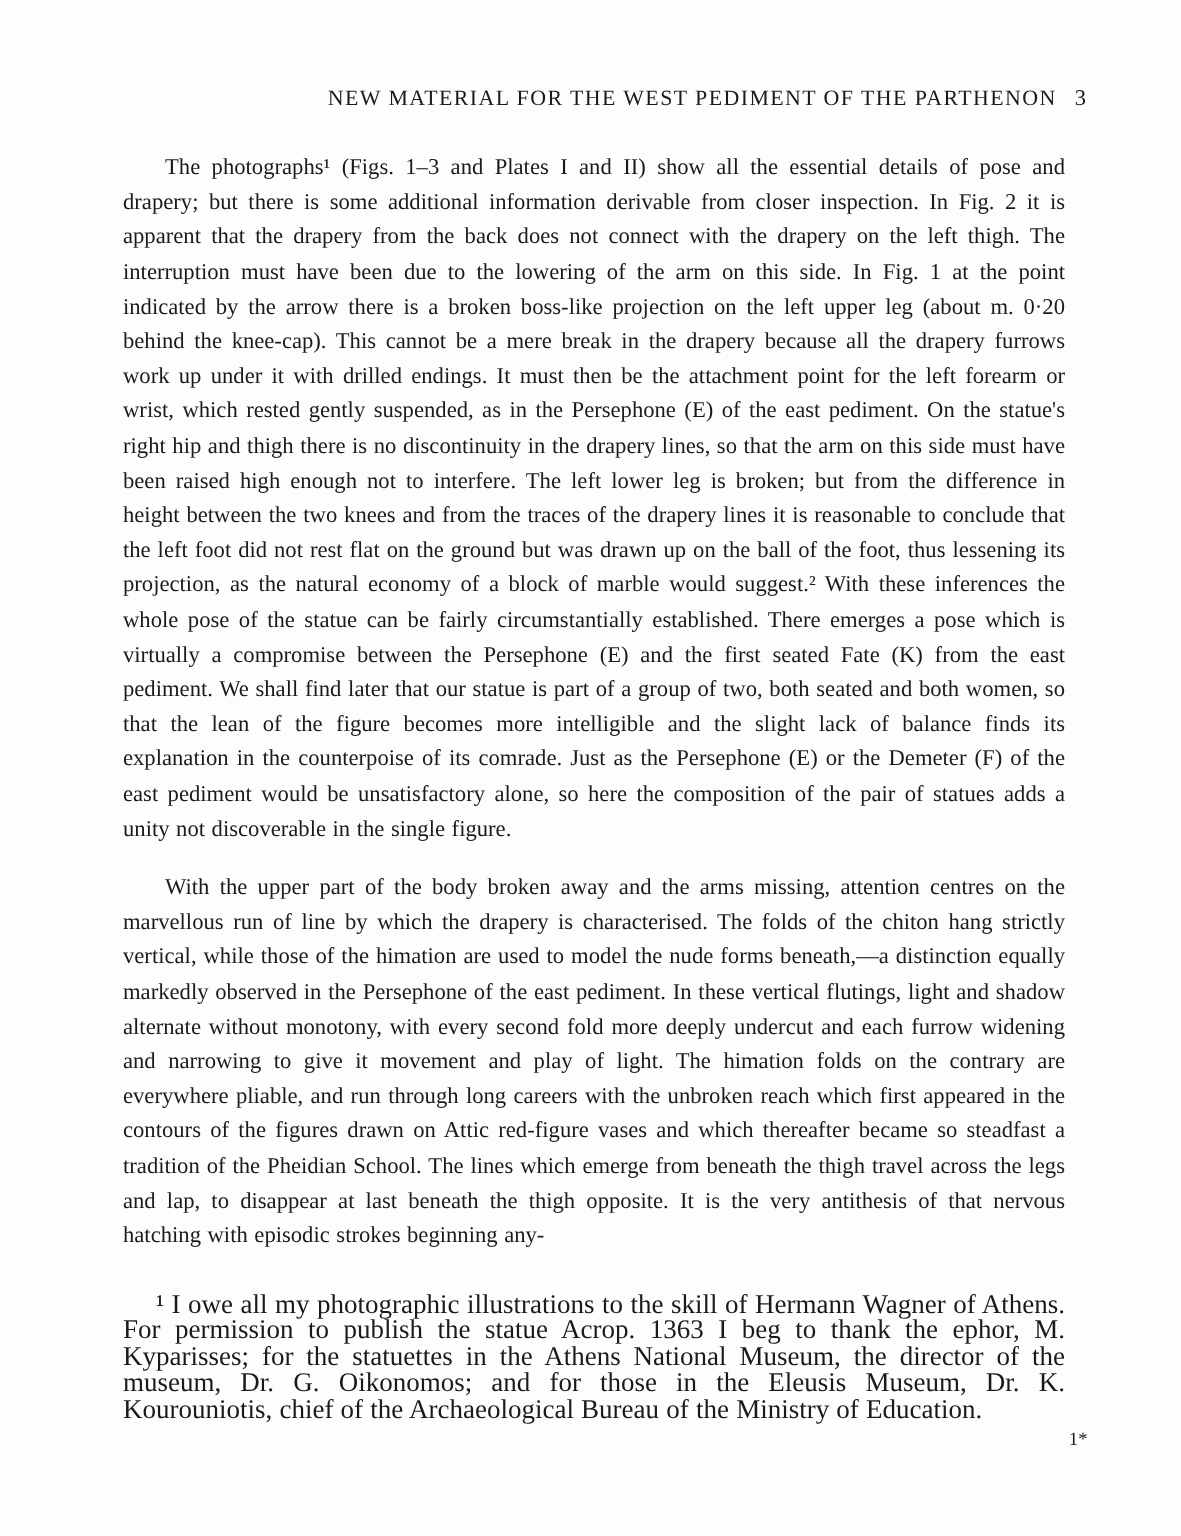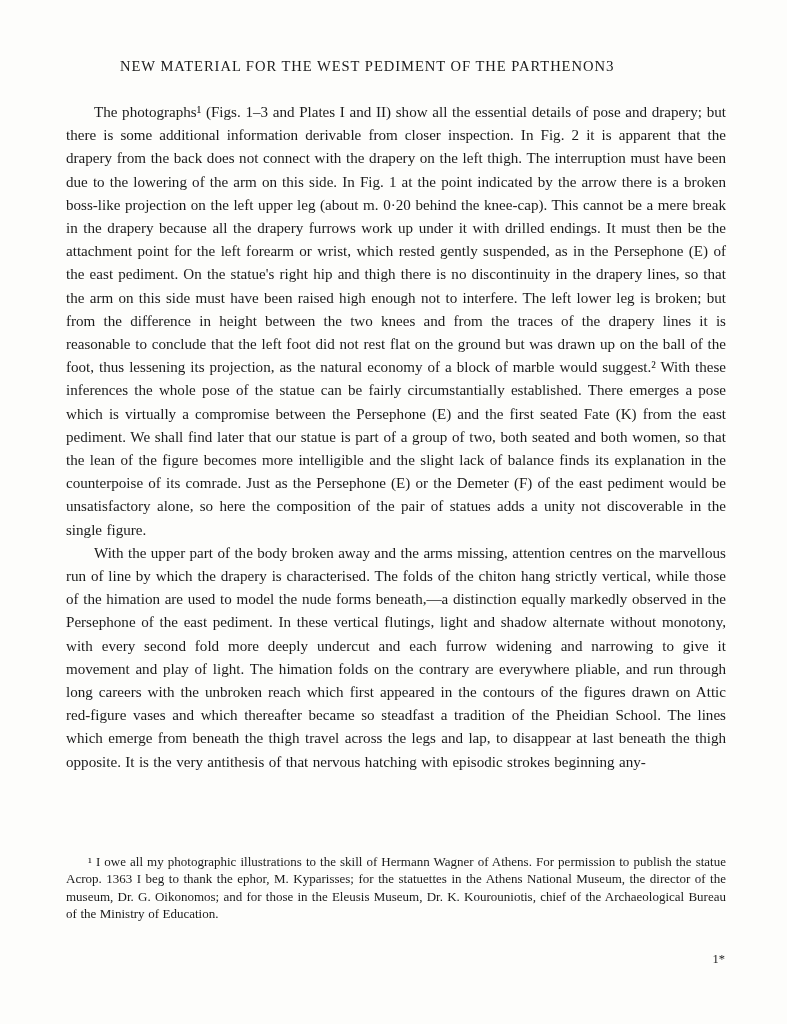--- a/index.html
+++ b/index.html
@@ -22,37 +22,38 @@
   }
   .content {
     position: absolute;
     left: 66px;
     top: 58px;
     width: 660px;
   }
   .runhead {
     display: flex;
     align-items: baseline;
-    justify-content: flex-start;
+    justify-content: flex-end;
     margin-bottom: 26px;
+    gap: 12px;
   }
   .runhead-title {
     font-size: 14.6px;
     letter-spacing: 0.95px;
     font-variant: small-caps;
     text-transform: uppercase;
     white-space: nowrap;
     padding-left: 54px;
   }
   .runhead-page {
     font-size: 15px;
     padding-right: 2px;
   }
   p.body {
-    margin: 0;
+    margin: 16px;
     font-size: 15.1px;
     line-height: 23.2px;
     text-align: justify;
     text-indent: 28px;
     word-spacing: 0.6px;
     hyphens: manual;
   }
   p.body + p.body {
     margin-top: 0px;
   }
@@ -62,22 +63,22 @@
     top: 845px;
     width: 660px;
   }
   .rule {
     width: 0px;
     height: 0px;
     border: none;
     margin: 0 0 8px 0;
   }
   p.note {
-    margin: 0;
-    font-size: 13px;
+    margin: 16px;
+    font-size: 18px;
     line-height: 17.4px;
     text-align: justify;
     text-indent: 22px;
     word-spacing: 0.3px;
   }
   p.note + p.note {
     margin-top: 1px;
   }
   .signature {
     position: absolute;

